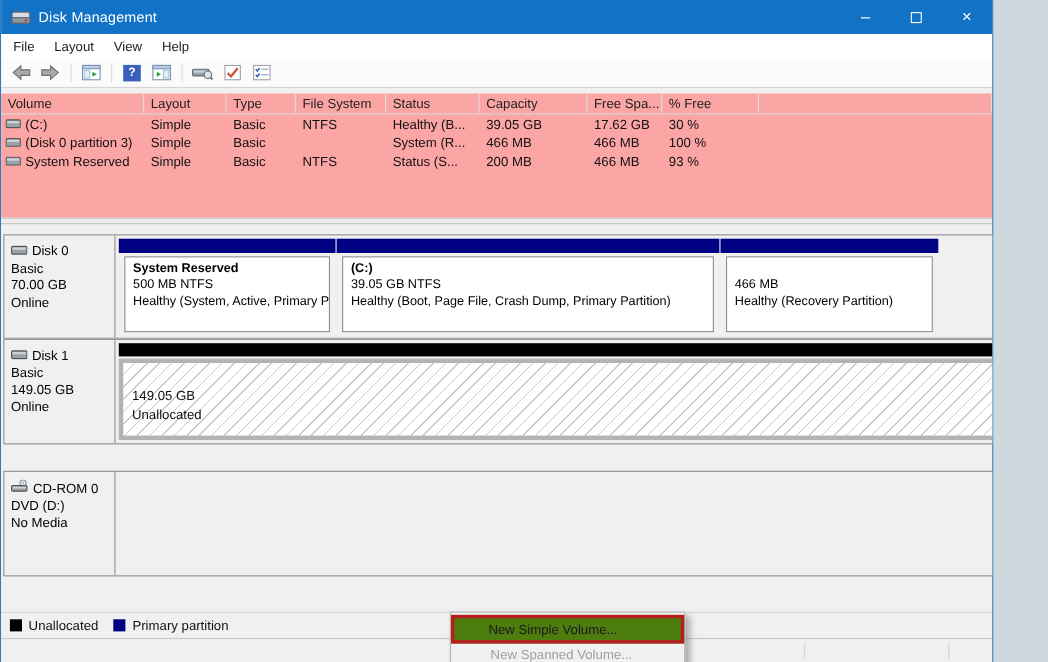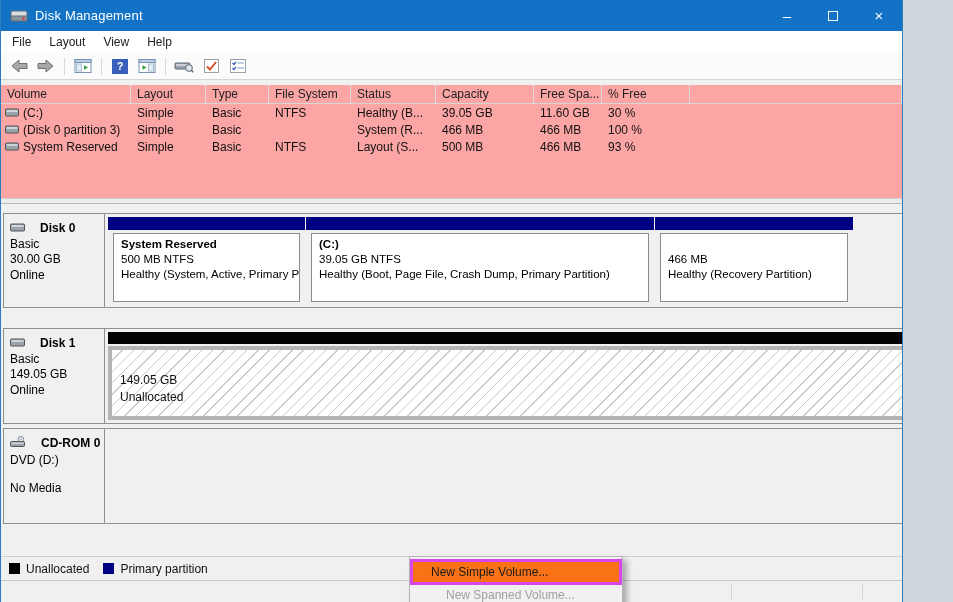--- a/index.html
+++ b/index.html
@@ -31,45 +31,45 @@
   .vhead>div{border-right:1px solid #dcdcdc;height:100%;display:flex;align-items:center;padding-left:6px}
   .vbody{height:17px}
   .vbody>div{padding-left:6px;white-space:nowrap;overflow:hidden}
   .vname{display:flex;align-items:center;gap:4px;padding-left:4px!important}
   
   .splitter{height:6px;background:#ececec;border-top:1px solid #cfcfcf;border-bottom:1px solid #b9b9b9}
   
   .graph{position:relative;height:352px;background:#f0f0f0}
   .disk-row{position:absolute;left:2px;width:948px;background:#f0f0f0;border:1px solid #8f8f8f;display:flex}
   #disk0{top:9px;height:95px}
-  #disk1{top:124px;height:96px}
+  #disk1{top:104px;height:96px}
   #cdrom{top:224px;height:96px}
   .disk-label{width:101px;border-right:1px solid #8f8f8f;padding:7px 3px 0 6px;font-size:12px;line-height:15.5px}
-  .disk-name{font-weight:bold;display:flex;align-items:flex-start;gap:15px;white-space:nowrap}
+  .disk-name{font-weight:normal;display:flex;align-items:flex-end;gap:4px;white-space:nowrap}
   .disk-track{position:relative;flex:1}
   .part{position:absolute;top:3px;bottom:3px}
   .p1{left:3px;width:197px}.p2{left:201px;width:348px}.p3{left:550px;width:198px}
   .pbar{height:13px;background:#000082}
   .pbody{position:absolute;top:16px;left:5px;right:5px;bottom:2px;background:#fff;
          border:1px solid #8c8c8c;padding:3px 0 0 7px;font-size:11.5px;line-height:15px;
          white-space:nowrap;overflow:hidden}
   .pname{font-weight:bold;min-height:15px}
   .unalloc{position:absolute;left:3px;top:3px;width:834px;bottom:3px}
   .ubar{height:12px;background:#000}
   .ubody{position:absolute;top:14px;left:0;right:0;bottom:0;border:4px solid #b3b3b3;
          background:repeating-linear-gradient(135deg,#ffffff 0 7px,#c9c9c9 7px 8px);
          padding:22px 0 0 8px;font-size:12px;line-height:16.5px;color:#111}
   .cd-lines{line-height:15.5px}
-  .cd-media{margin-top:13px}
+  .cd-media{}
   
   .ctx{position:absolute;left:408px;top:352px;width:214px;background:#f1f1f1;
        border:1px solid #b5b5b5;box-shadow:4px 4px 6px rgba(0,0,0,.30);z-index:10;
        padding:2px 0 3px;font-size:12px;color:#1a1a1a}
   .ci{height:21px;line-height:21px;padding-left:36px;white-space:nowrap}
-  .ci.hl{height:26px;line-height:20px;border:3px solid #d946ef;background:#f97316;padding-left:18px}
+  .ci.hl{height:26px;line-height:20px;border:3px solid #b91c1c;background:#4d7c0f;padding-left:31px}
   .ci.dis{color:#9f9f9f}
   
   .legendbar{height:24px;background:#f0f0f0;border-top:1px solid #d0d0d0;display:flex;
              align-items:center;padding-left:8px;font-size:12px;color:#111}
   .swatch{width:11px;height:11px;display:inline-block;margin-right:6px}
   .sw-unalloc{background:#000}
   .sw-primary{background:#000082}
   .legend-item{display:flex;align-items:center;margin-right:14px}
   .statusbar{height:22px;background:#f0f0f0;border-top:1px solid #c8c8c8;position:relative}
   .sdiv{position:absolute;top:3px;bottom:3px;width:1px;background:#d4d4d4}
@@ -179,21 +179,21 @@
               <rect x="0.5" y="1" width="13" height="7" rx="1" fill="#9aa2aa" stroke="#555"></rect>
               <rect x="1.5" y="2" width="11" height="2" fill="#cfd4d9"></rect>
             </svg></span>
           <span>(C:)</span>
         </div>
       <div>Simple</div>
       <div>Basic</div>
       <div>NTFS</div>
       <div>Healthy (B...</div>
       <div>39.05 GB</div>
-      <div>11.60 GB</div>
+      <div>17.62 GB</div>
       <div>30 %</div>
       <div></div>
     </div>
 
     <div class="vrow vbody">
       <div class="vname">
           <span><svg width="14" height="9" viewBox="0 0 14 9">
               <rect x="0.5" y="1" width="13" height="7" rx="1" fill="#9aa2aa" stroke="#555"></rect>
               <rect x="1.5" y="2" width="11" height="2" fill="#cfd4d9"></rect>
             </svg></span>
@@ -213,43 +213,43 @@
       <div class="vname">
           <span><svg width="14" height="9" viewBox="0 0 14 9">
               <rect x="0.5" y="1" width="13" height="7" rx="1" fill="#9aa2aa" stroke="#555"></rect>
               <rect x="1.5" y="2" width="11" height="2" fill="#cfd4d9"></rect>
             </svg></span>
           <span>System Reserved</span>
         </div>
       <div>Simple</div>
       <div>Basic</div>
       <div>NTFS</div>
-      <div>Layout (S...</div>
-      <div>500 MB</div>
+      <div>Status (S...</div>
+      <div>200 MB</div>
       <div>466 MB</div>
       <div>93 %</div>
       <div></div>
     </div>
   </div>
 
   <div class="splitter"></div>
 
   <div class="graph">
 
     <div class="disk-row" id="disk0">
       <div class="disk-label">
         <div class="disk-name">
             <span><svg width="15" height="9" viewBox="0 0 15 9">
                 <rect x="0.5" y="1" width="14" height="7" rx="1" fill="#9aa2aa" stroke="#555"></rect>
                 <rect x="1.5" y="2" width="12" height="2" fill="#cfd4d9"></rect>
               </svg></span>
             <span>Disk 0</span>
           </div>
         <div>Basic</div>
-        <div>30.00 GB</div>
+        <div>70.00 GB</div>
         <div>Online</div>
       </div>
       <div class="disk-track">
         <div class="part p1">
           <div class="pbar"></div>
           <div class="pbody">
             <div class="pname">System Reserved</div>
             <div>500 MB NTFS</div>
             <div>Healthy (System, Active, Primary Pa</div>
           </div>

